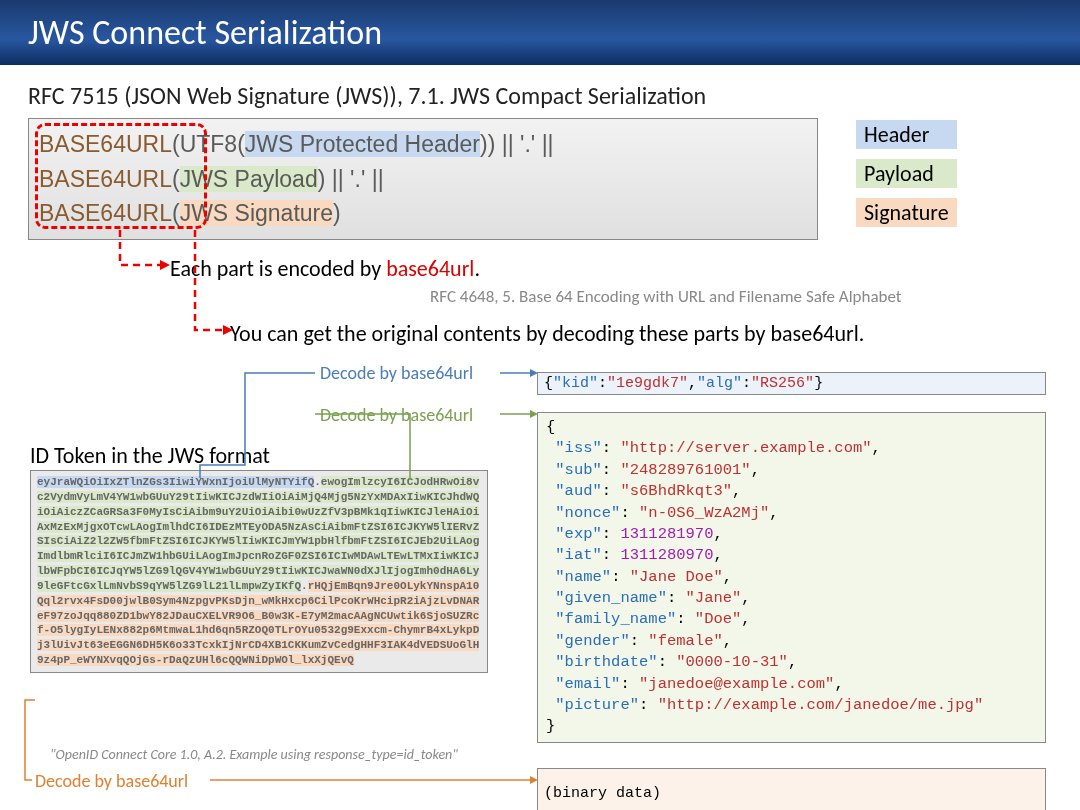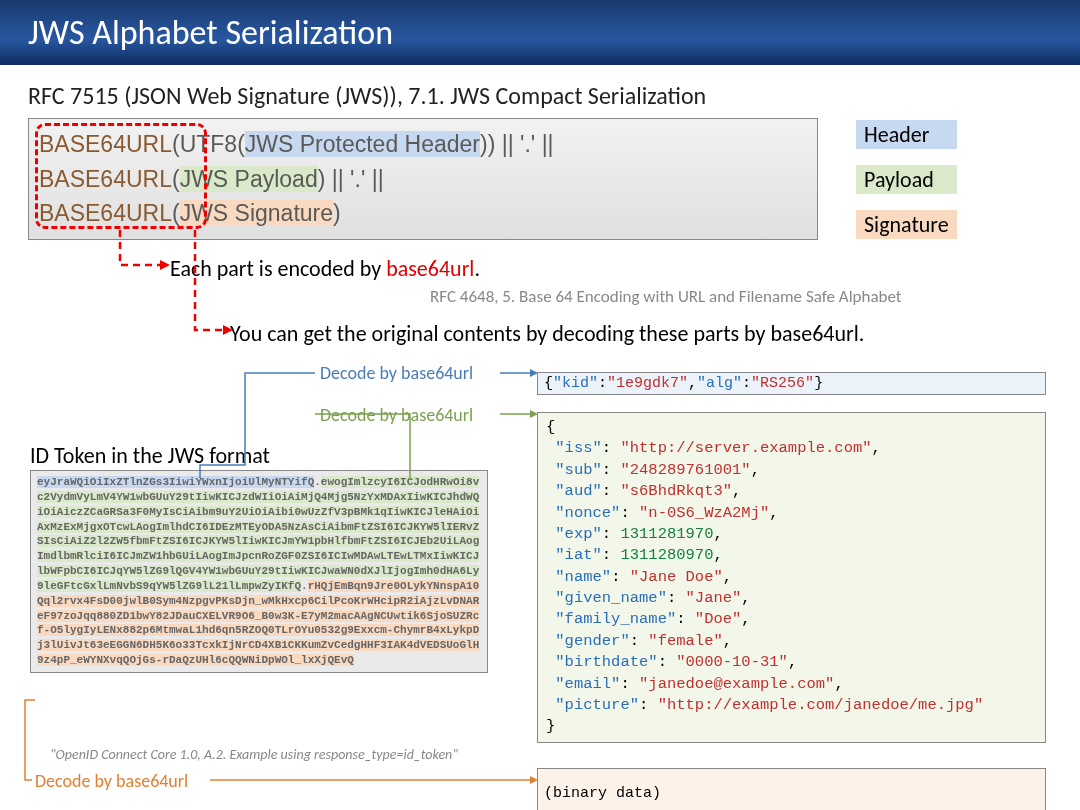--- a/index.html
+++ b/index.html
@@ -7,53 +7,53 @@
   .title-bar { background: linear-gradient(to bottom, #1a3a6e 0%, #2857a0 60%, #0d2d5f 100%); color: #fff; padding: 12px 28px; font-size: 34px; font-weight: 300; }
   .content { padding: 10px 28px; position: relative; }
   .rfc-heading { font-size: 24px; margin: 6px 0 8px 0; color: #222; }
   .code-box { border: 1.5px solid #888; background: linear-gradient(to bottom, #f2f2f2 0%, #e0e0e0 100%); font-family: Liberation Sans, sans-serif; font-size: 23px; padding: 8px 10px; line-height: 1.5; color: #5a5a58; width: 790px; position: relative; }
   .hl-header { background: #c6d9f0; }
   .hl-payload { background: #d9e9c9; }
   .hl-sig { background: #f9d9c0; }
   .b64-brown { color: #8a5a30; }
   .red-dash { position: absolute; border: 3px dashed #e00; border-radius: 10px; left: 6px; top: 4px; width: 172px; height: 106px; }
   .legend { position: absolute; left: 856px; top: 120px; font-size: 22px; }
-  .legend div { padding: 1px 8px; margin-bottom: 16px; }
+  .legend div { padding: 1px 8px; margin-bottom: 10px; }
   .annot1 { position: absolute; left: 170px; top: 255px; font-size: 22px; }
   .red-text { color: #d00; }
   .rfc-note { position: absolute; left: 430px; top: 286px; font-size: 17px; color: #888; text-align: right; }
   .annot2 { position: absolute; left: 230px; top: 320px; font-size: 22px; }
   .decode-label1 { position: absolute; left: 320px; top: 362px; color: #4a7db8; font-size: 18px; }
   .decode-label2 { position: absolute; left: 320px; top: 404px; color: #7ba050; font-size: 18px; }
   .decode-label3 { position: absolute; left: 35px; top: 770px; color: #e08030; font-size: 18px; }
   .token-heading { position: absolute; left: 30px; top: 442px; font-size: 22px; }
   .token-box { position: absolute; left: 30px; top: 470px; width: 458px; border: 1.5px solid #888; background: #eaeaea; font-family: "Courier New", monospace; font-size: 11px; line-height: 1.35; padding: 4px 6px; word-break: break-all; color: #666; font-weight: bold; }
   .token-cite { position: absolute; left: 50px; top: 746px; font-style: italic; color: #888; font-size: 14px; }
   .decoded-header { position: absolute; left: 537px; top: 372px; width: 509px; border: 1px solid #888; background: #ecf2fa; font-family: "Courier New", monospace; font-size: 15px; padding: 2px 6px; }
   .decoded-payload { position: absolute; left: 537px; top: 412px; width: 509px; border: 1px solid #888; background: #f2f7ea; font-family: "Courier New", monospace; font-size: 15.5px; padding: 4px 8px; line-height: 1.38; }
   .decoded-sig { position: absolute; left: 537px; top: 768px; width: 509px; border: 1px solid #888; background: #fdf2ea; font-family: "Courier New", monospace; font-size: 15px; padding: 16px 6px; }
   .jk { color: #2a6db8; }
   .jv { color: #c03030; }
-  .jn { color: #15803d; }
+  .jn { color: #a21caf; }
   .jstr { color: #c03030; }
   svg.arrows { position: absolute; top: 0; left: 0; pointer-events: none; }
   .red-arrow { stroke: #e00; stroke-width: 2.5; stroke-dasharray: 7 5; fill: none; }
   .red-arrowhead { fill: #e00; }
   .blue-line { stroke: #4a7db8; stroke-width: 1.5; fill: none; }
   .blue-arrowhead { fill: #4a7db8; }
   .green-line { stroke: #7ba050; stroke-width: 1.5; fill: none; }
   .green-arrowhead { fill: #7ba050; }
   .orange-line { stroke: #e08030; stroke-width: 1.5; fill: none; }
   .orange-arrowhead { fill: #e08030; }
 </style>
 </head>
 <body>
 
 <div class="title-bar">
-  <span>JWS Alphabet Serialization</span>
+  <span>JWS Connect Serialization</span>
 </div>
 
 <div class="content">
   <div class="rfc-heading">RFC 7515 (JSON Web Signature (JWS)), 7.1. JWS Compact Serialization</div>
 
   <div class="code-box">
     <div class="red-dash"></div>
     <div><span class="b64-brown">BASE64URL</span><span>(UTF8(</span><span class="hl-header">JWS Protected Header</span><span>))</span><span> || '.' ||</span></div>
     <div><span class="b64-brown">BASE64URL</span><span>(</span><span class="hl-payload">JWS Payload</span><span>)</span><span> || '.' ||</span></div>
     <div><span class="b64-brown">BASE64URL</span><span>(</span><span class="hl-sig">JWS Signature</span><span>)</span></div>

